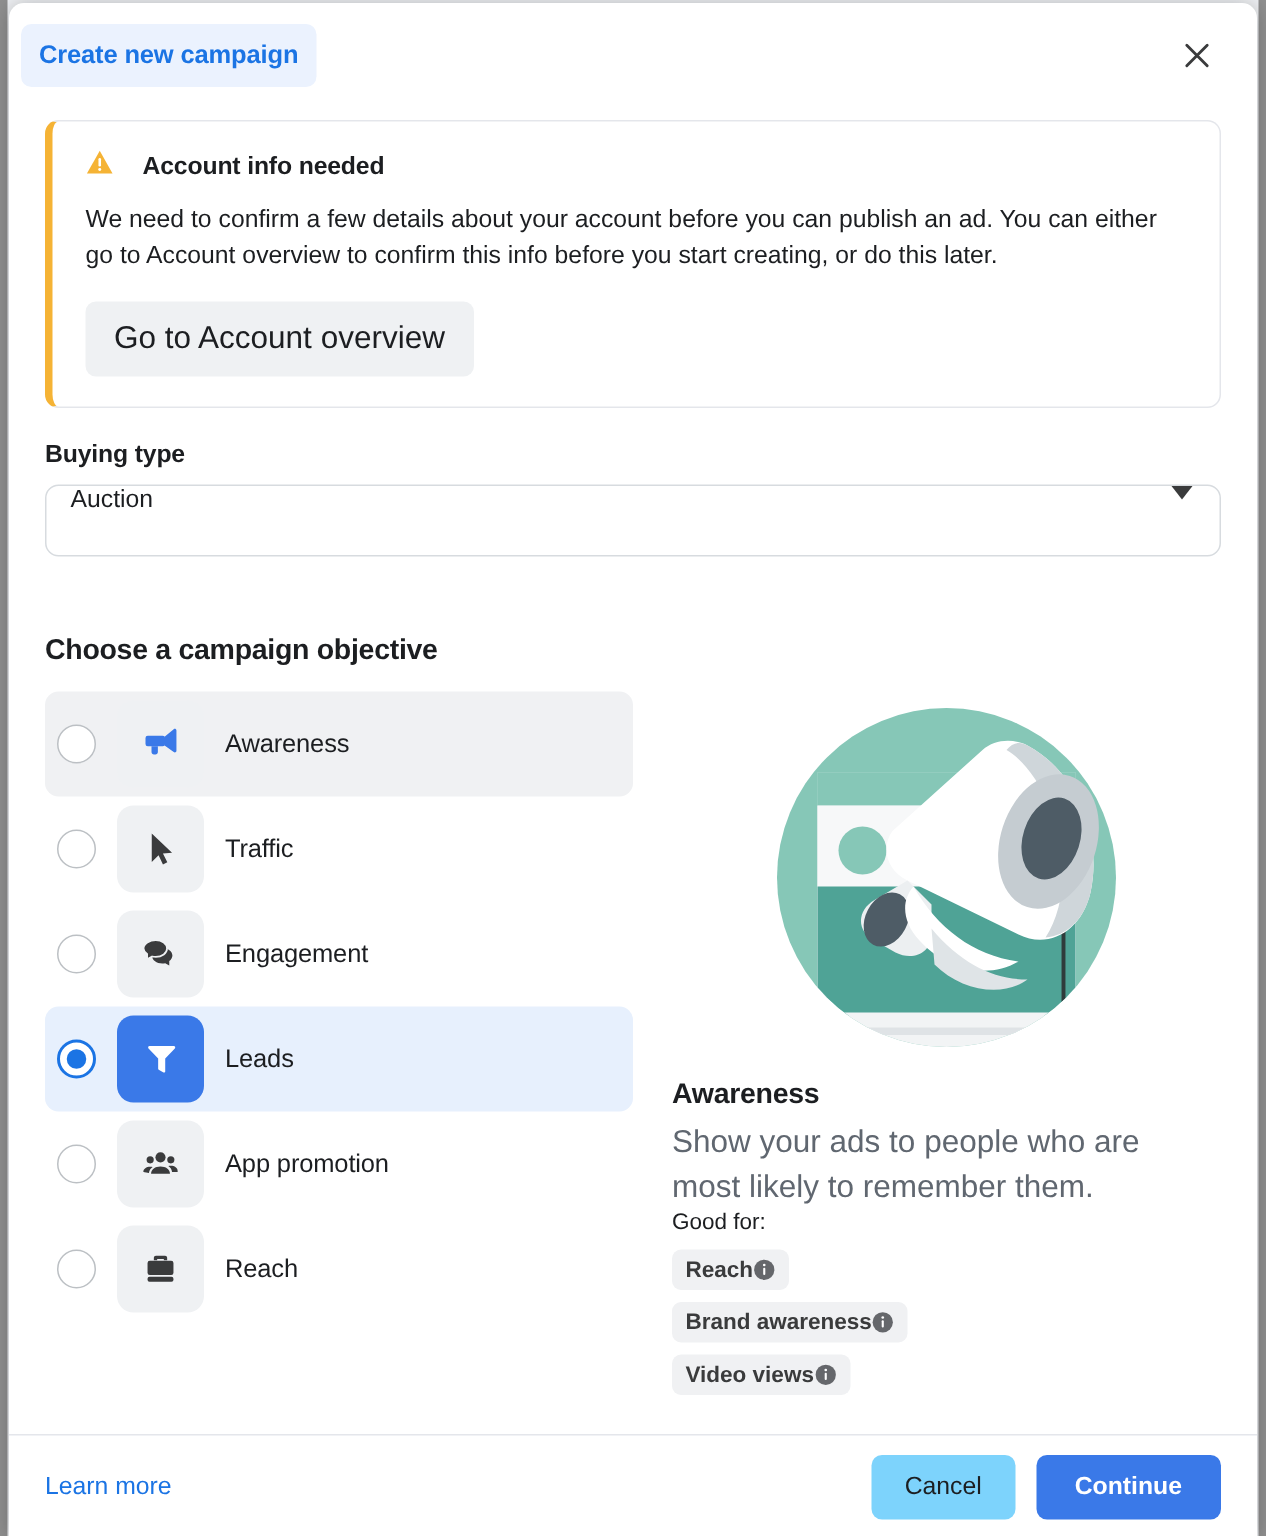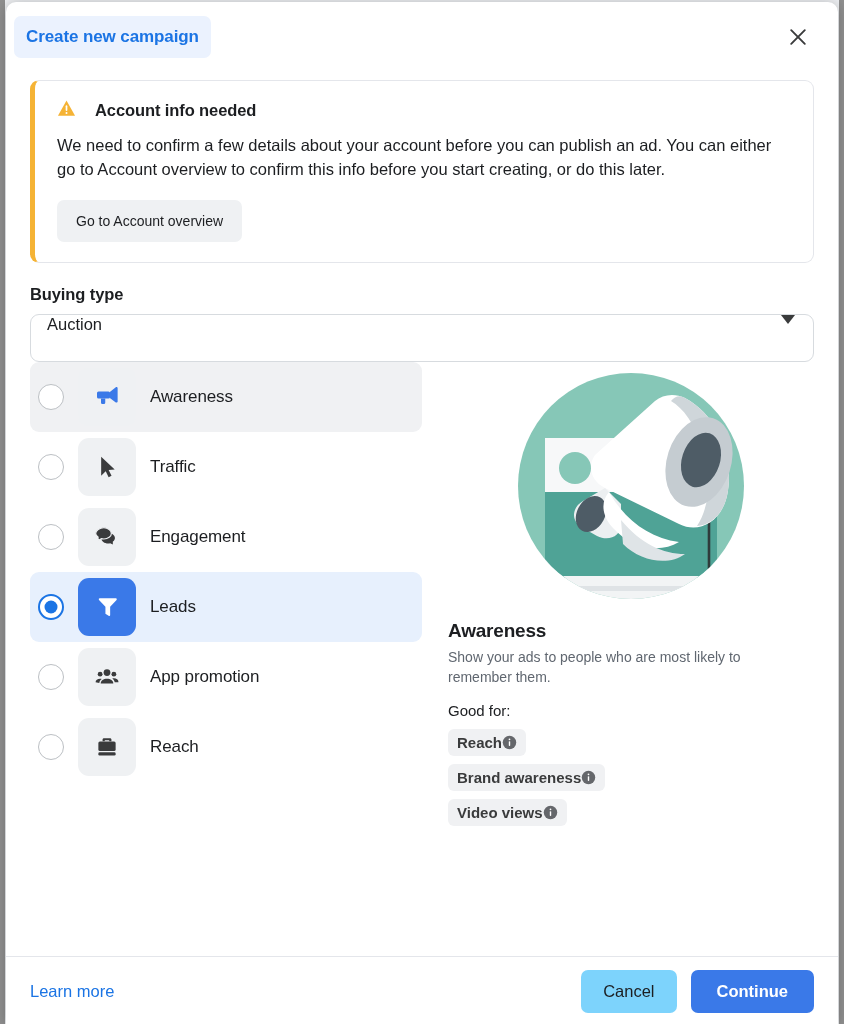--- a/index.html
+++ b/index.html
@@ -47,21 +47,21 @@
     border-radius:9px; padding:18px 20px 20px 22px; margin-bottom:22px;
     background:#fff;
   }
   .alert-title-row { display:flex; align-items:center; gap:19px; margin-bottom:11px; }
   .alert-title { font-size:16.5px; font-weight:700; color:#1c1e21; letter-spacing:-.1px;}
   .alert-text { font-size:16.5px; color:#1c1e21; line-height:1.48; max-width:740px; }
   .alert-btn {
     margin-top:18px; display:inline-block;
     background:#eff1f3; color:#1c1e21;
     border:none; border-radius:7px;
-    padding:13px 19px; font-size:14px; cursor:pointer;
+    padding:13px 19px; font-size:21px; cursor:pointer;
     font-family:inherit;
   }
 
   
   .field-label { font-size:16.5px; font-weight:700; color:#1c1e21; margin-bottom:10px; letter-spacing:-.1px;}
   .select-box {
     height:48px; border:1px solid #d7dbdf; border-radius:9px;
     display:flex; justify-content:space-between;
     padding: 0 18px 0 16px; font-size:16.5px; color:#1c1e21; cursor:pointer; background:#fff;
   }
@@ -88,21 +88,21 @@
   .tile {
     width:58px;height:58px;flex:0 0 58px;border-radius:11px;background:#eff1f3;
     display:flex;align-items:center;justify-content:center;
   }
   .obj-row.selected .tile { background:#3a79e8; }
   .obj-label { font-size:17px; color:#1c1e21; letter-spacing:-.1px;}
 
   
   .illus { width:236px;height:236px;margin:6px auto 16px; position:relative; }
   .det-title { font-size:19px;font-weight:700;color:#1c1e21;margin-bottom:6px; letter-spacing:-.2px;}
-  .det-desc { font-size:14px;color:#606770;line-height:1.42;margin-bottom:14px;max-width:330px;}
+  .det-desc { font-size:21px;color:#606770;line-height:1.42;max-width:330px;}
   .det-good { font-size:15px;font-weight:400;color:#1c1e21;margin-bottom:10px;}
   .chip {
     display:inline-flex;align-items:center;
     background:#f0f1f3;border-radius:6px;padding:5px 9px;margin-bottom:8px;
     font-size:15px;font-weight:700;color:#3a3b3c;
   }
   .chip-row { display:block; }
   .info-ic { width:15px;height:15px;flex:0 0 15px; }
 
   
@@ -154,20 +154,21 @@
       </div>
 
       <div>
         <div class="field-label">Buying type</div>
         <div class="select-box">
           <span>Auction</span>
           <span class="caret"></span>
         </div>
       </div>
 
+      <div class="section-title">Choose a campaign objective</div>
 
       <div class="cols">
 
         <div class="col-left">
 
           <div class="obj-row hover">
             <span class="radio"></span>
             <span class="tile">
               <svg width="30" height="30" viewBox="0 0 24 24" aria-hidden="true">
                 <path d="M20.5 5.2v10.4c0 .75-.86 1.17-1.45.7L14 12.6V8.2l5.05-4.1c.59-.47 1.45-.05 1.45.7z" fill="#3a79e8"></path>

